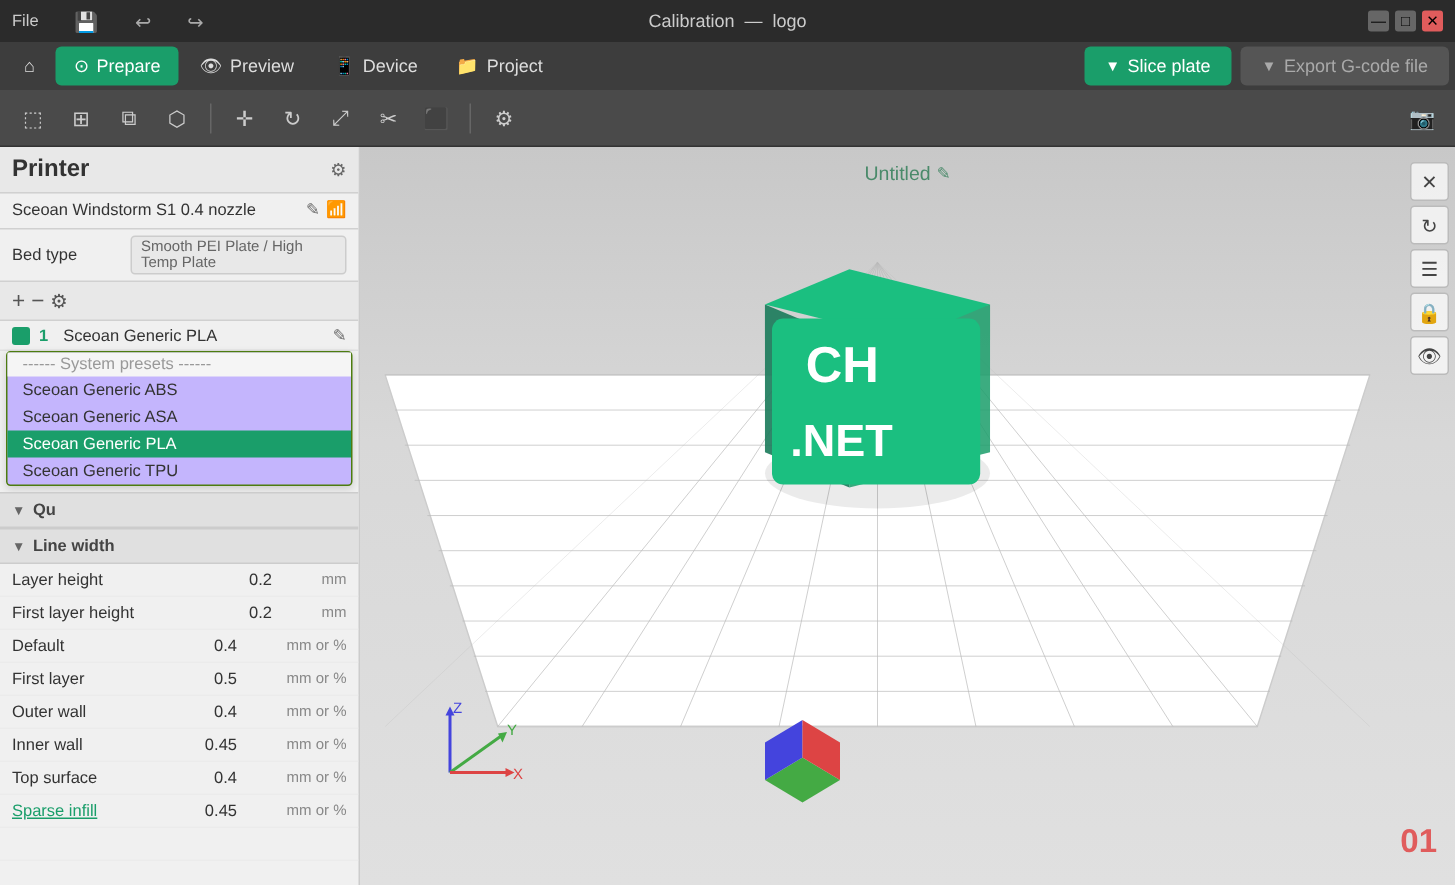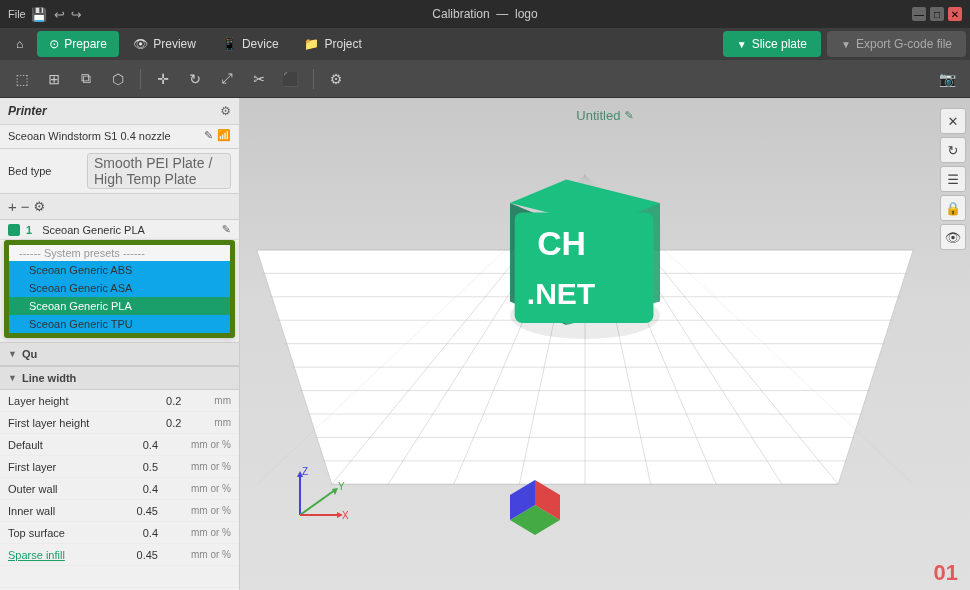--- a/index.html
+++ b/index.html
@@ -9,21 +9,21 @@
     .title-bar {
       height: 28px;
       background: #2b2b2b;
       display: flex;
       align-items: center;
       padding: 0 8px;
       color: #ccc;
       font-size: 11px;
       justify-content: space-between;
     }
-    .title-bar-left { display: flex; align-items: center; gap: 6px; }
+    .title-bar-left { display: flex; align-items: center; gap: 24px; }
     .title-bar-center { position: absolute; left: 50%; transform: translateX(-50%); color: #ccc; font-size: 12px; }
     .title-bar-right { display: flex; gap: 4px; }
     .win-btn { width: 14px; height: 14px; border-radius: 2px; border: none; cursor: pointer; font-size: 10px; display: flex; align-items: center; justify-content: center; }
     .win-min { background: #666; }
     .win-max { background: #666; }
     .win-close { background: #e05c5c; }
 
     
     .nav-bar {
       height: 32px;
@@ -123,24 +123,23 @@
     
     .section-header {
       display: flex;
       align-items: center;
       justify-content: space-between;
       padding: 6px 8px;
       background: #e8e8e8;
       border-bottom: 1px solid #d0d0d0;
     }
     .section-title {
-      font-size: 12px;
+      font-size: 16px;
       font-weight: 600;
       color: #333;
-      font-style: italic;
     }
     .section-icon { color: #666; font-size: 12px; cursor: pointer; }
 
     .printer-info { padding: 4px 8px 6px; border-bottom: 1px solid #d0d0d0; }
     .printer-name-row {
       display: flex;
       align-items: center;
       justify-content: space-between;
       margin-bottom: 0;
     }
@@ -150,21 +149,21 @@
 
     .bed-type-row {
       display: flex;
       align-items: center;
       gap: 24px;
       padding: 4px 8px;
       border-bottom: 1px solid #d0d0d0;
     }
     .bed-type-label { font-size: 11px; color: #333; min-width: 55px; }
     .bed-type-value {
-      font-size: 14px;
+      font-size: 10px;
       color: #666;
       background: #e8e8e8;
       border: 1px solid #ccc;
       border-radius: 3px;
       padding: 1px 6px;
       flex: 1;
     }
 
     
     .filament-header {
@@ -190,29 +189,29 @@
       width: 12px; height: 12px;
       border-radius: 2px;
       background: #1a9e6a;
       flex-shrink: 0;
     }
     .filament-name { font-size: 11px; color: #333; flex: 1; }
     .filament-edit { font-size: 11px; color: #666; cursor: pointer; }
 
     
     .dropdown-list {
-      background: #0ea5e9;
-      border: 5px solid #4d7c0f;
+      background: #c4b5fd;
+      border: 1px solid #4d7c0f;
       border-radius: 3px;
       margin: 0 4px 4px;
       box-shadow: 0 2px 6px rgba(0,0,0,0.15);
       z-index: 10;
     }
     .dropdown-item {
-      padding: 3px 20px;
+      padding: 3px 10px;
       font-size: 11px;
       color: #333;
       cursor: pointer;
     }
     .dropdown-item.selected { background: #1a9e6a; color: white; }
     .dropdown-separator {
       padding: 2px 10px;
       font-size: 11px;
       color: #999;
       background: #f5f5f5;
@@ -254,21 +253,21 @@
     .viewport {
       flex: 1;
       background: linear-gradient(180deg, #c8c8c8 0%, #d8d8d8 40%, #e0e0e0 100%);
       position: relative;
       overflow: hidden;
     }
 
     
     .plate-number {
       position: absolute;
-      bottom: 4px;
+      bottom: 16px;
       right: 12px;
       font-size: 22px;
       font-weight: bold;
       color: #e05c5c;
       margin-top: 22px;
     }
 
     
     .right-toolbar {
       position: absolute;

